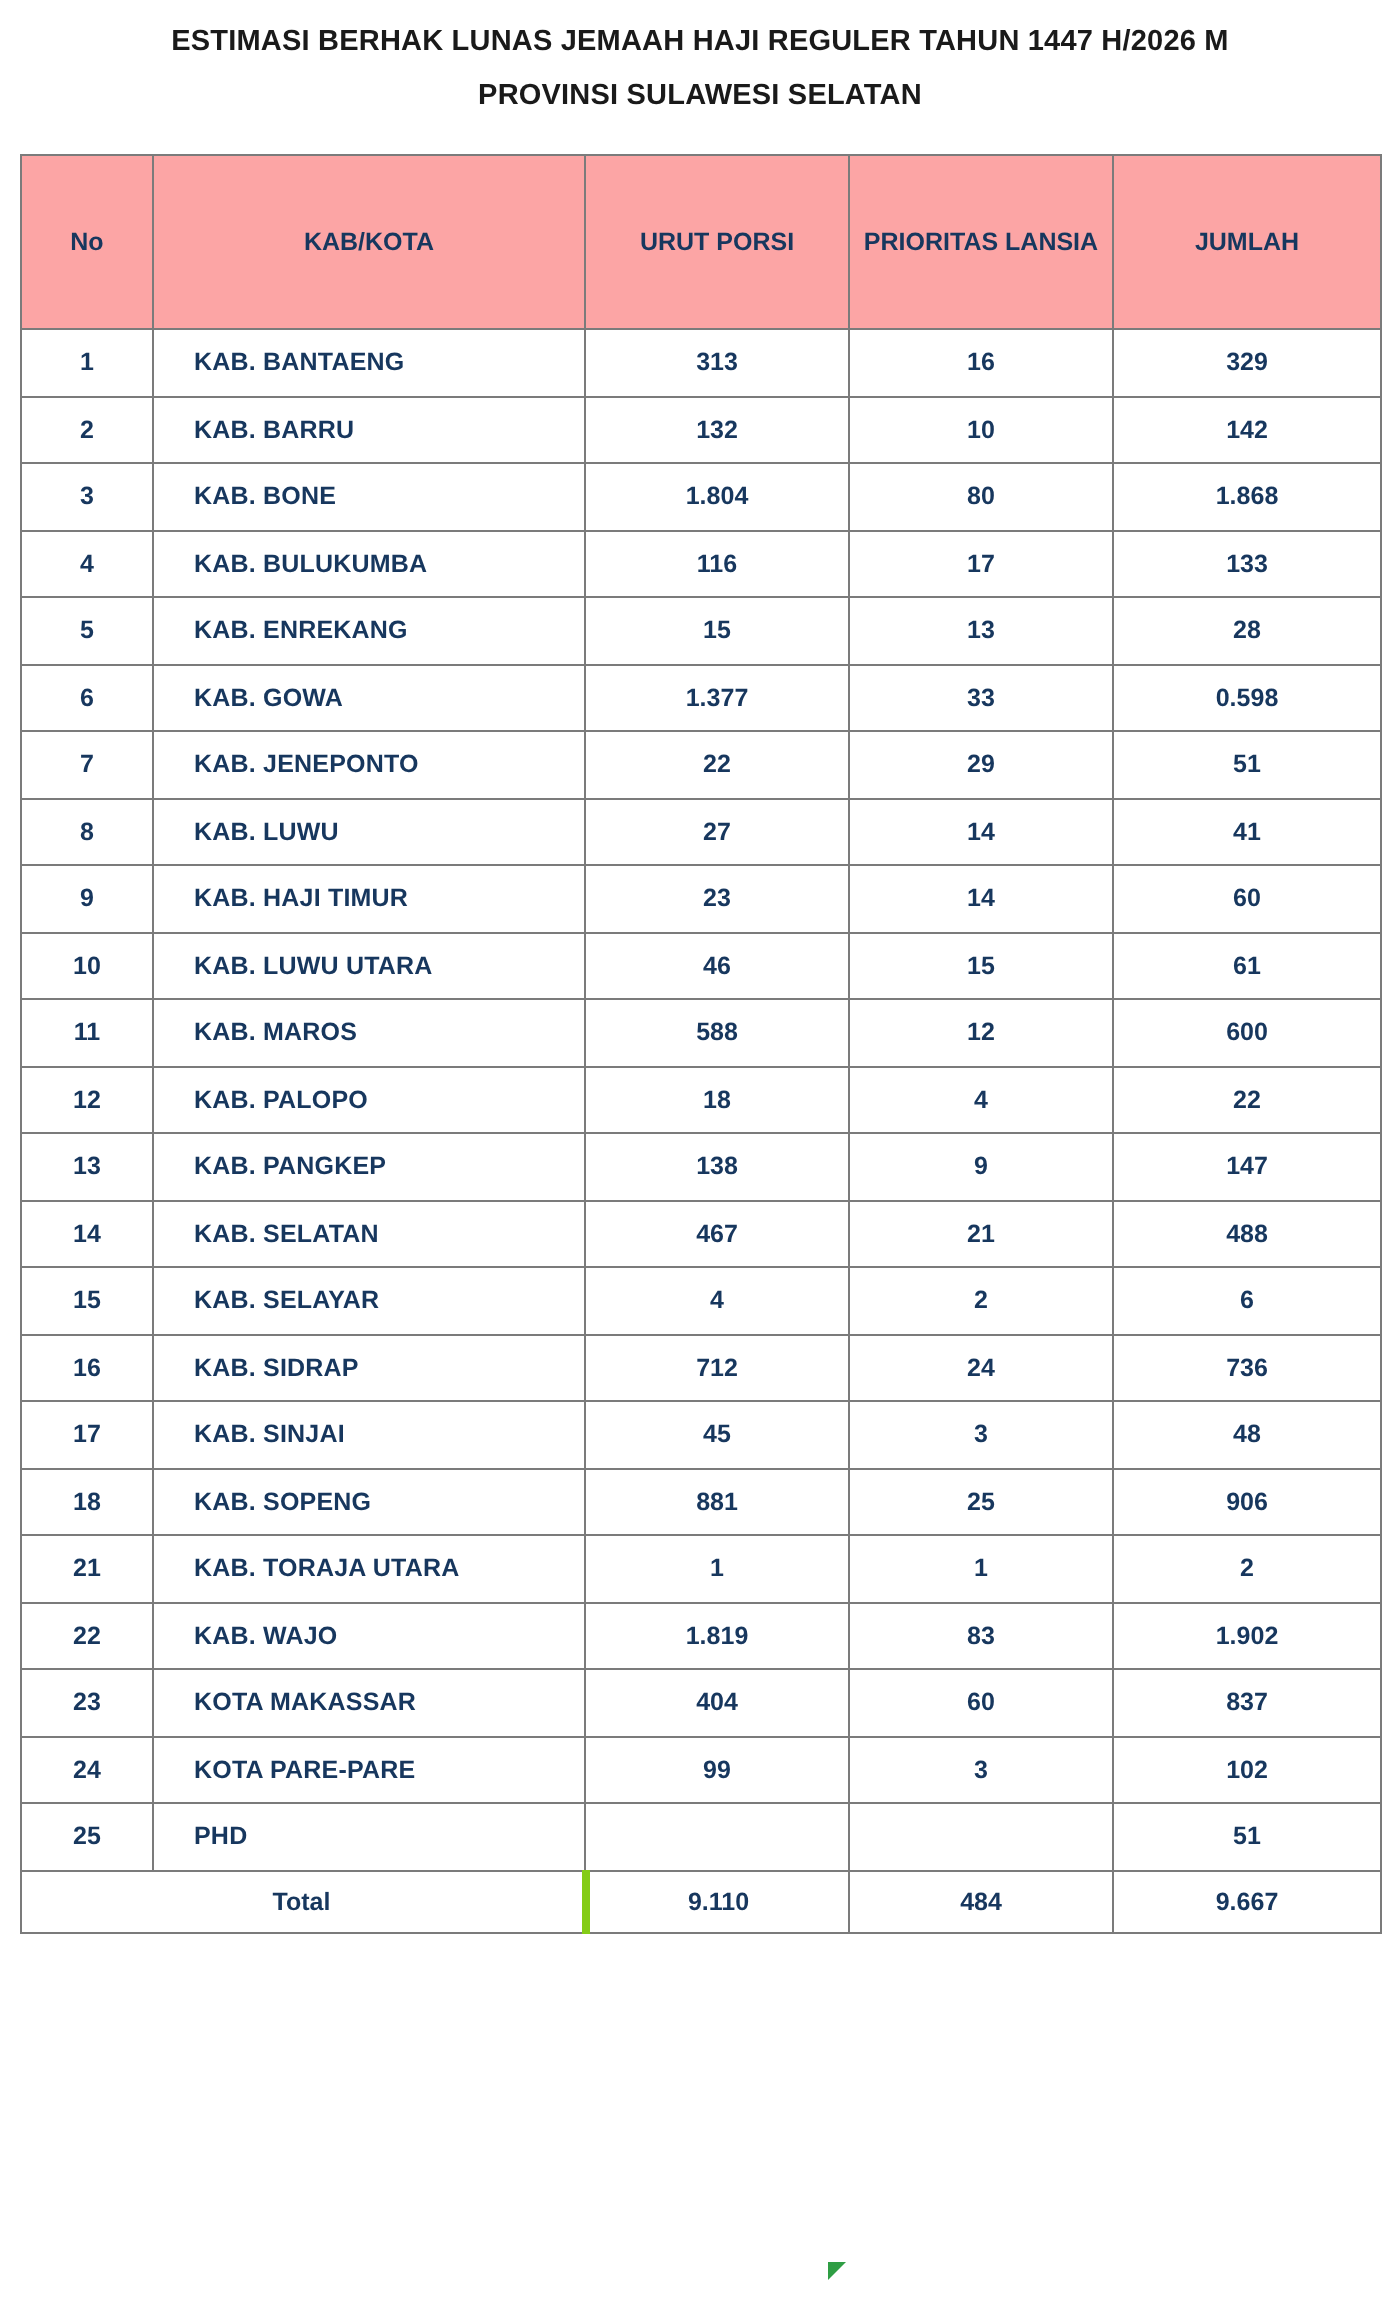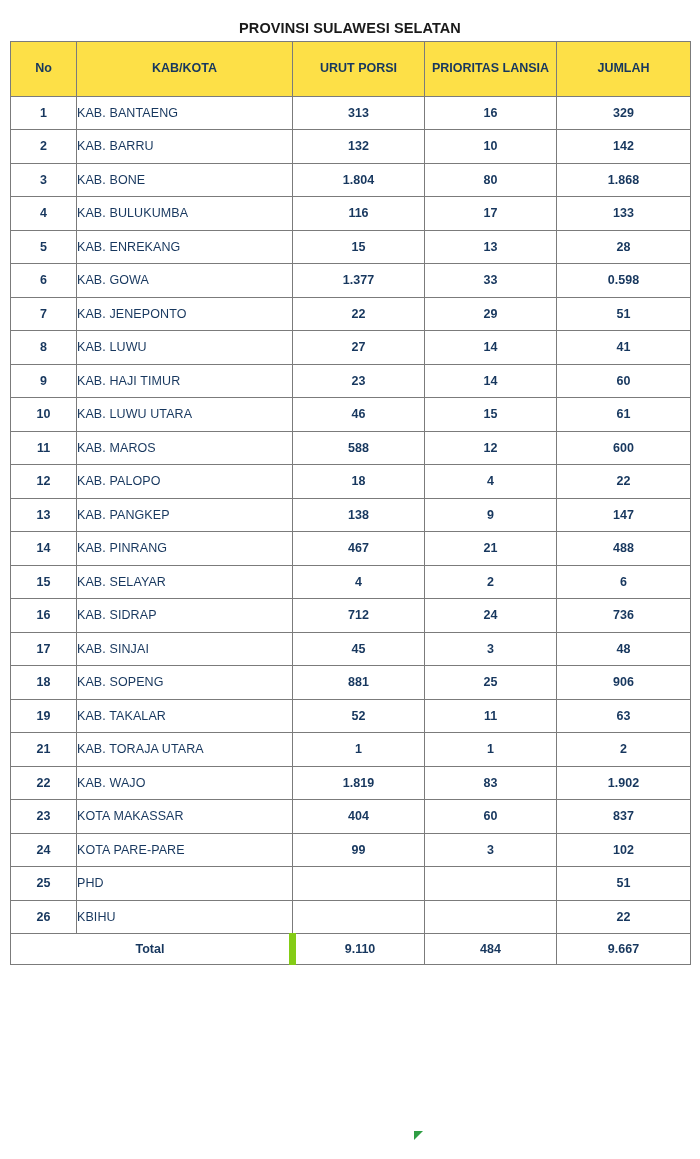--- a/index.html
+++ b/index.html
@@ -27,97 +27,99 @@
   }
   .title-line {
     font-size: 14.5px;
     font-weight: bold;
     letter-spacing: 0.1px;
     color: #1a1a1a;
     line-height: 1.35;
   }
   .title-line.second {
     margin-top: 7px;
-    margin-bottom: 2px;
+    margin-bottom: 19px;
   }
   table.data {
     border-collapse: collapse;
     width: 680px;
     margin: 0 auto;
     table-layout: fixed;
   }
   table.data col.c-no { width: 66px; }
   table.data col.c-name { width: 216px; }
   table.data col.c-urut { width: 132px; }
   table.data col.c-prior { width: 132px; }
   table.data col.c-jml { width: 134px; }
 
   table.data th,
   table.data td {
     border: 1px solid #7b7b7b;
     font-size: 12.5px;
     color: #17375e;
   }
   thead th {
-    background: #fde047;
+    background: #fca5a5;
     font-weight: bold;
     font-size: 12.5px;
     text-align: center;
     height: 50px;
     line-height: 1.15;
-    padding: 2px 3px;
+    padding: 18px 3px;
   }
   tbody td {
     height: 32.5px;
     padding: 0 6px;
     vertical-align: middle;
   }
   td.num-idx {
     text-align: center;
     font-weight: bold;
     font-size: 12.5px;
   }
   td.name {
     text-align: left;
-    padding-left: 0;
+    padding-left: 20px;
     font-size: 13px;
     letter-spacing: 0.1px;
+    font-weight: bold;
   }
   td.val {
     text-align: center;
     font-weight: bold;
     font-size: 12.5px;
   }
   tfoot td {
     height: 28px;
     font-weight: bold;
     font-size: 13px;
     text-align: center;
     vertical-align: middle;
     border: 1px solid #7b7b7b;
   }
   tfoot td.total-label {
-    border-right: 7px solid #84cc16;
+    border-right: 4px solid #84cc16;
   }
   .green-mark {
     position: absolute;
     left: 414px;
     top: 1131px;
     width: 0;
     height: 0;
     border-left: 9px solid #2f9e44;
     border-bottom: 9px solid transparent;
   }
 </style>
 </head>
 <body>
 
 <div class="page">
 
   <div class="title-block">
+    <div class="title-line">ESTIMASI BERHAK LUNAS JEMAAH HAJI REGULER TAHUN 1447 H/2026 M</div>
     <div class="title-line second">PROVINSI SULAWESI SELATAN</div>
   </div>
 
   <table class="data">
     <colgroup>
       <col class="c-no">
       <col class="c-name">
       <col class="c-urut">
       <col class="c-prior">
       <col class="c-jml">
@@ -218,21 +220,21 @@
         </tr>
         <tr>
           <td class="num-idx">13</td>
           <td class="name">KAB. PANGKEP</td>
           <td class="val">138</td>
           <td class="val">9</td>
           <td class="val">147</td>
         </tr>
         <tr>
           <td class="num-idx">14</td>
-          <td class="name">KAB. PINRANG</td>
+          <td class="name">KAB. SELATAN</td>
           <td class="val">467</td>
           <td class="val">21</td>
           <td class="val">488</td>
         </tr>
         <tr>
           <td class="num-idx">15</td>
           <td class="name">KAB. SELAYAR</td>
           <td class="val">4</td>
           <td class="val">2</td>
           <td class="val">6</td>
@@ -252,27 +254,20 @@
           <td class="val">48</td>
         </tr>
         <tr>
           <td class="num-idx">18</td>
           <td class="name">KAB. SOPENG</td>
           <td class="val">881</td>
           <td class="val">25</td>
           <td class="val">906</td>
         </tr>
         <tr>
-          <td class="num-idx">19</td>
-          <td class="name">KAB. TAKALAR</td>
-          <td class="val">52</td>
-          <td class="val">11</td>
-          <td class="val">63</td>
-        </tr>
-        <tr>
           <td class="num-idx">21</td>
           <td class="name">KAB. TORAJA UTARA</td>
           <td class="val">1</td>
           <td class="val">1</td>
           <td class="val">2</td>
         </tr>
         <tr>
           <td class="num-idx">22</td>
           <td class="name">KAB. WAJO</td>
           <td class="val">1.819</td>
@@ -292,27 +287,20 @@
           <td class="val">99</td>
           <td class="val">3</td>
           <td class="val">102</td>
         </tr>
         <tr>
           <td class="num-idx">25</td>
           <td class="name">PHD</td>
           <td class="val"></td>
           <td class="val"></td>
           <td class="val">51</td>
-        </tr>
-        <tr>
-          <td class="num-idx">26</td>
-          <td class="name">KBIHU</td>
-          <td class="val"></td>
-          <td class="val"></td>
-          <td class="val">22</td>
         </tr>
       </tbody>
     <tfoot>
       <tr>
         <td class="total-label" colspan="2">Total</td>
         <td>9.110</td>
         <td>484</td>
         <td>9.667</td>
       </tr>
     </tfoot>

